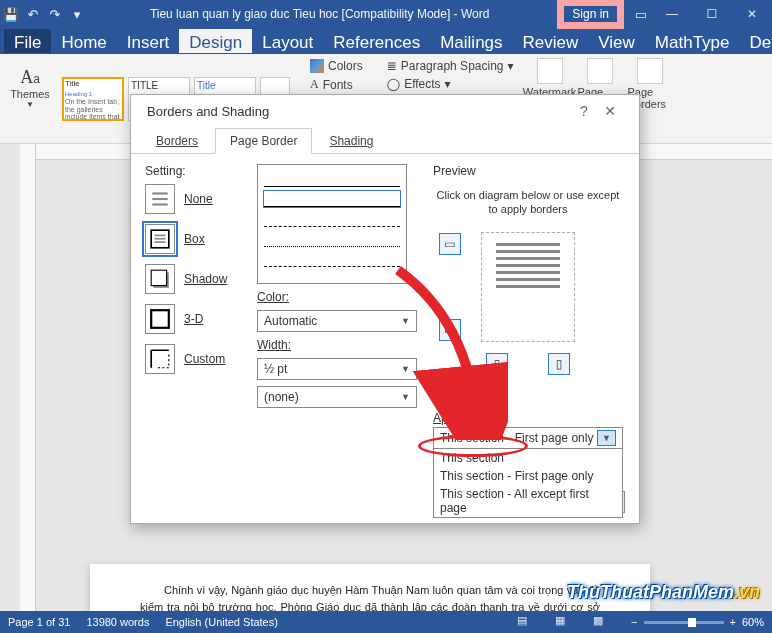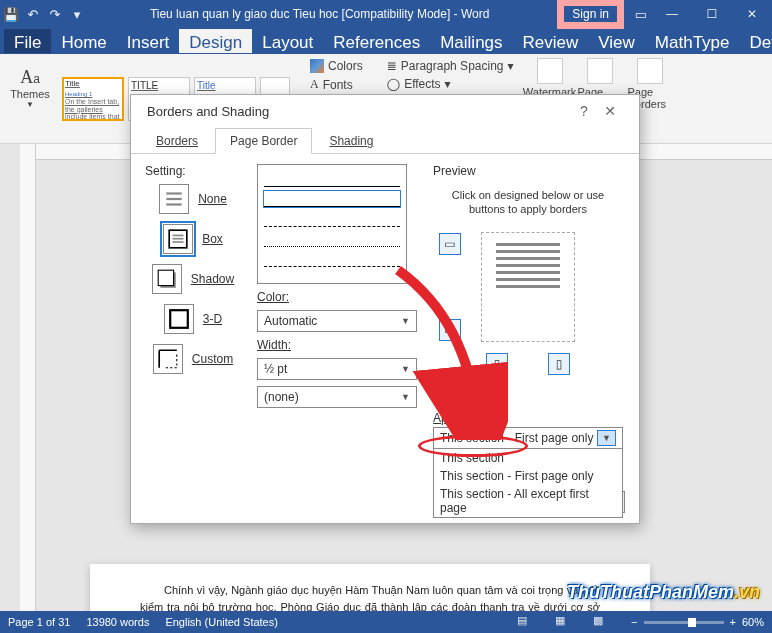--- a/index.html
+++ b/index.html
@@ -19,21 +19,21 @@
 .ribbon-tabs .tab.active { background: #f3f3f3; color: #2b579a; }
 .ribbon-tabs .right { margin-left: auto; display: flex; align-items: center; padding-right: 8px; gap: 10px; }
 .file-tab { background: #1e3e73; padding: 4px 14px 0; }
 
 
 .ribbon { height: 90px; background: #f3f3f3; border-bottom: 1px solid #d4d4d4; display: flex; padding: 4px 8px; gap: 10px; overflow:hidden;}
 .ribbon .group { display: flex; flex-direction: column; align-items: center; font-size: 11px; color: #444; }
 .themes-btn { width: 44px; height: 60px; border: 1px solid transparent; display:flex; flex-direction:column; align-items:center; justify-content:center; font-size:11px;}
 .themes-btn .aa { font-size: 18px; font-family: Georgia, serif; }
 .style-gallery { display: flex; gap: 4px; align-items: center; }
-.style-thumb { width: 62px; height: 44px; background: #fff; border: 1px solid #c9c9c9; font-size: 7px; color:#666; padding:2px; overflow:hidden; line-height:1.1;text-decoration:underline;}
+.style-thumb { width: 62px; height: 44px; background: #fff; border: 1px solid #c9c9c9; font-size: 7px; color:#666; padding:2px; overflow:hidden; line-height:1.1;}
 .style-thumb .t { font-size: 10px; color: #333; font-weight: 500; display:block; margin-bottom:2px;}
 .style-thumb.sel { border: 1px solid #f2a100; box-shadow: 0 0 0 1px #f2a100 inset; }
 .ribbon-right { margin-left: 6px; display:flex; flex-direction:column; gap:2px; font-size:12px; color:#444; }
 .ribbon-right .item { display:flex; align-items:center; gap:4px; padding:1px 4px;}
 .color-box { width:14px; height:14px; background:linear-gradient(135deg,#4472c4,#5b9bd5,#ed7d31);}
 .ribbon-far { display:flex; gap:6px; align-items:flex-start; }
 .far-btn { display:flex; flex-direction:column; align-items:center; font-size:11px; color:#444; width:44px;}
 .far-btn .ic { width:26px; height:26px; margin-bottom:2px; }
 
 
@@ -46,21 +46,21 @@
 .dialog { position:absolute; left:130px; top:94px; width:510px; height:430px; background:#fff; border:1px solid #aaa; box-shadow:2px 4px 14px rgba(0,0,0,.3); z-index:10; font-size:12px; color:#333;}
 .dlg-title { height:32px; display:flex; align-items:center; padding:0 16px; font-size:13px;}
 .dlg-title .sp { flex:1; }
 .dlg-title .q, .dlg-title .x { width:26px; text-align:center; font-size:14px; color:#666; }
 .dlg-tabs { display:flex; border-bottom:1px solid #ccc; padding:0 10px; gap:2px;}
 .dlg-tabs .dt { padding:5px 14px; color:#444; border:1px solid transparent; position:relative; top:1px;}
 .dlg-tabs .dt.active { border:1px solid #ccc; border-bottom:1px solid #fff; background:#fff;}
 .dlg-body { display:flex; padding:10px 14px 0; gap:16px;}
 .col { display:flex; flex-direction:column; }
 .col-label { margin-bottom:6px; }
-.setting-opt { display:flex; align-items:center; gap:9px; margin-bottom:10px; text-decoration:underline;justify-content:center;}
+.setting-opt { display:flex; align-items:center; gap:9px; margin-bottom:10px; text-decoration:underline;}
 .setting-opt.nou { text-decoration:none; }
 .opt-ic { width:30px; height:30px; border:1px solid #888; background:#fff; display:flex; align-items:center; justify-content:center;}
 .opt-ic.sel { outline:2px solid #2b7cd3; outline-offset:1px;}
 .opt-ic svg { width:22px; height:22px; }
 .style-box { width:150px; height:120px; border:1px solid #888; background:#fff; padding:6px; overflow:hidden;}
 .style-row { height:16px; border-bottom:1px solid transparent; margin-bottom:4px;}
 .style-row.solid { border-bottom:1.5px solid #000;}
 .style-row.sel { outline:1px solid #2b7cd3; padding:2px 0;}
 .style-row.dash { border-bottom:1.5px dashed #000;}
 .style-row.dot { border-bottom:1.5px dotted #000;}
@@ -278,21 +278,21 @@
           <span class="arr">▼</span>
         </div>
       <div class="dropdown">
           <span>(none)</span>
           <span class="arr">▼</span>
         </div>
     </div>
 
     <div class="col preview">
       <div class="col-label">Preview</div>
-      <div class="preview-text">Click on designed below or use buttons to apply borders</div>
+      <div class="preview-text">Click on diagram below or use except to apply borders</div>
       <div class="preview-box">
         <div class="edge-btn tl">▭</div>
         <div class="edge-btn bl">▭</div>
         <div class="preview-page">
           <div class="ln"></div>
             <div class="ln"></div>
             <div class="ln"></div>
             <div class="ln"></div>
             <div class="ln"></div>
             <div class="ln"></div>

